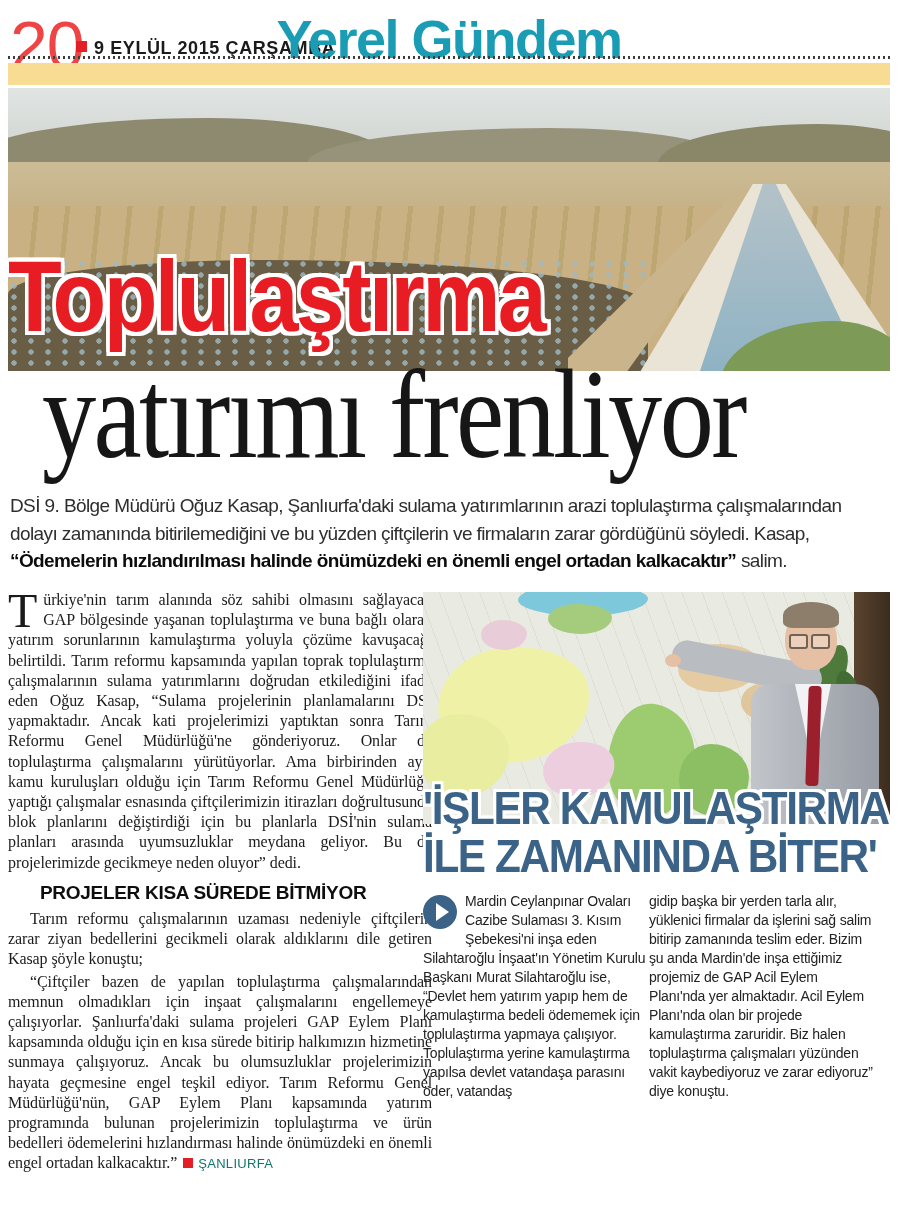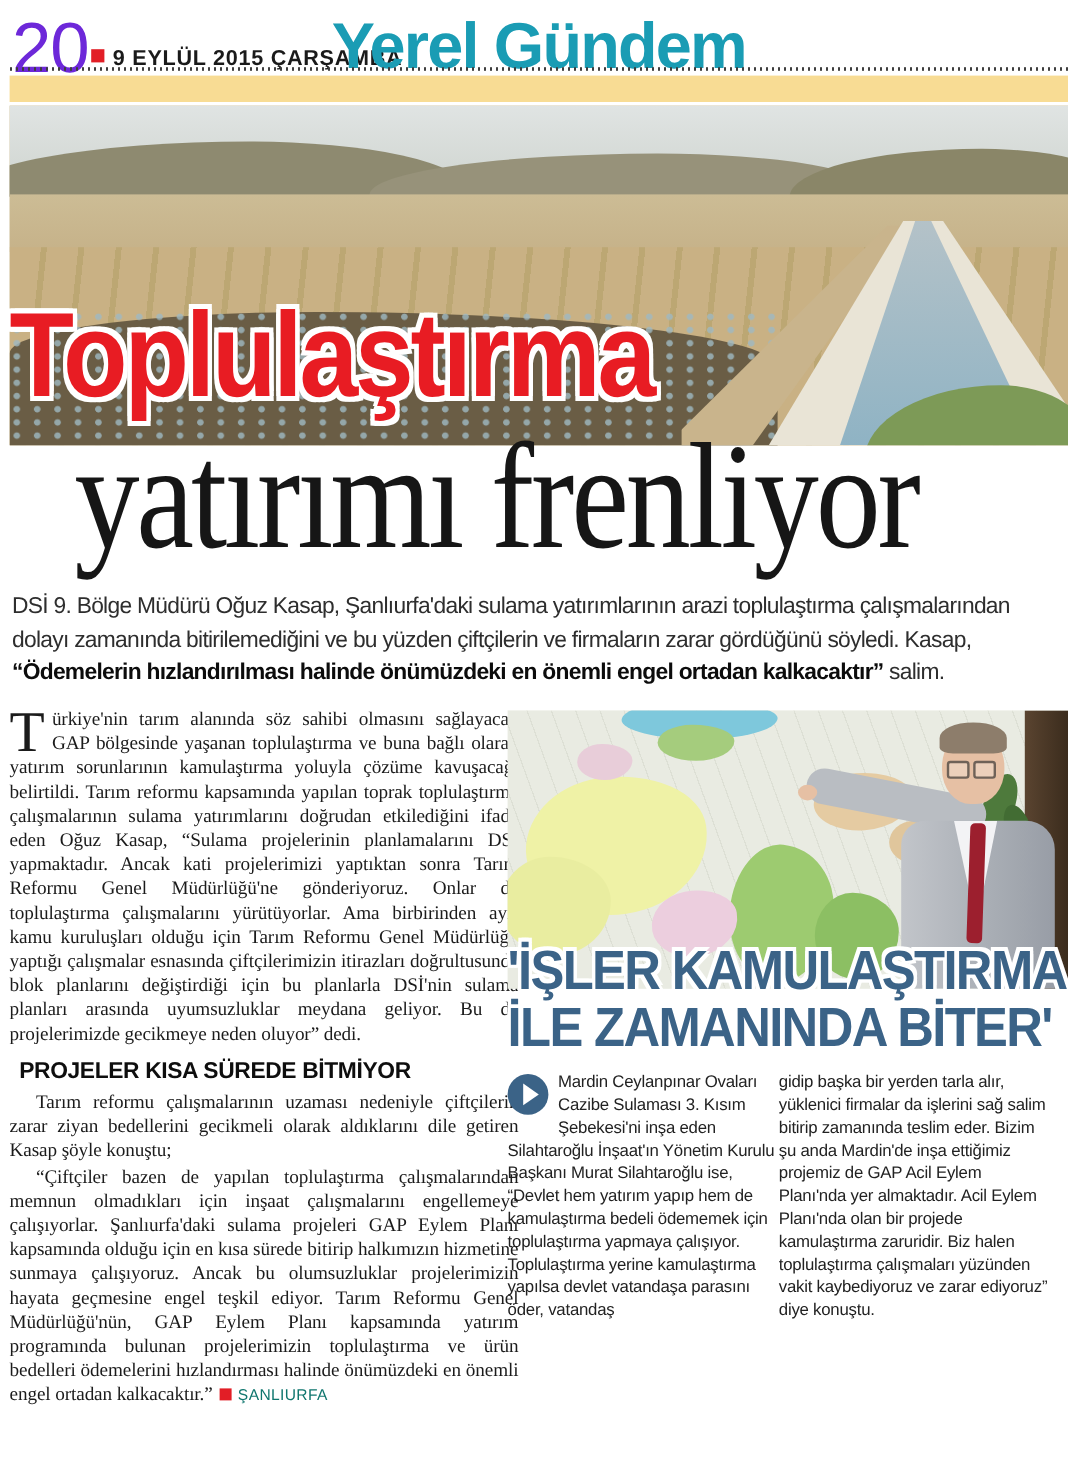--- a/index.html
+++ b/index.html
@@ -1,21 +1,21 @@
 <!DOCTYPE html>
 <html style="--brand-red: #e21e26; --section-teal: #1a9cb4; --highlight-yellow: #f8dc94; --quote-blue: #3b6387; --headline-red: #e81c23;"><head>
 <meta charset="utf-8">
 <style>
   html,body{margin:0;padding:0;background:#ffffff;}
   #page{position:relative;width:898px;height:1228px;background:#fff;overflow:hidden;
         font-family:"Liberation Sans",sans-serif;color:#1d1d1d;}
 
   
-  .page-number{position:absolute;left:10px;top:6px;font-size:59px;font-weight:300;
-        letter-spacing:-1px;color:#6d28d9;font-family:"Liberation Sans",sans-serif;}
+  .page-number{position:absolute;left:10px;top:6px;font-size:68px;font-weight:300;
+        letter-spacing:-1px;color:#ef4444;font-family:"Liberation Sans",sans-serif;}
   .date-square{position:absolute;left:76px;top:41px;width:11px;height:11px;background:var(--brand-red,#e21e26);}
   .page-date{position:absolute;left:94px;top:38px;font-size:18px;font-weight:bold;
         letter-spacing:.6px;color:#1a1a1a;}
   .section-title{position:absolute;left:50%;transform:translateX(-50%);top:8px;
         font-size:54px;font-weight:bold;letter-spacing:-1.5px;color:var(--section-teal,#1a9cb4);}
   .brand{position:absolute;right:10px;top:20px;font-size:30px;font-weight:bold;
         letter-spacing:-1px;color:var(--brand-red,#e21e26);}
   .dotted-rule{position:absolute;left:8px;right:8px;top:56px;height:3px;
         background-image:repeating-linear-gradient(90deg,#3d3d3d 0 2px,transparent 2px 5px);}
   .yellow-bar{position:absolute;left:8px;right:8px;top:63px;height:22px;background:var(--highlight-yellow,#f8dc94);}
@@ -45,36 +45,36 @@
   .p1-grass{position:absolute;right:-20px;bottom:-14px;width:190px;height:64px;background:#7d9a57;
         border-radius:60% 40% 0 0/100% 80% 0 0;}
 
   
   .headline-red{position:absolute;left:8px;top:246px;z-index:6;font-size:100px;line-height:1;
         font-weight:bold;letter-spacing:-3px;color:var(--headline-red,#e81c23);white-space:nowrap;}
   .headline-red span{display:inline-block;transform:scaleX(.88);transform-origin:left;
         text-shadow:-4px -4px 0 #fff,4px -4px 0 #fff,-4px 4px 0 #fff,4px 4px 0 #fff,
                     0 -4px 0 #fff,0 4px 0 #fff,-4px 0 0 #fff,4px 0 0 #fff;}
   .headline-black{position:absolute;left:42px;top:356px;font-family:"Liberation Serif",serif;
-        font-size:126px;line-height:118px;font-weight:normal;letter-spacing:-3px;color:#161616;white-space:nowrap;margin-left:20px;}
+        font-size:126px;line-height:118px;font-weight:normal;letter-spacing:-3px;color:#161616;white-space:nowrap;}
   .headline-black span{display:inline-block;transform:scaleX(.86);transform-origin:left;}
 
   
   .deck{position:absolute;left:10px;top:492px;width:880px;font-size:19px;line-height:27.5px;
         letter-spacing:-.6px;color:#2e2e2e;}
   .deck b{color:#0c0c0c;font-weight:bold;margin-top:16px;}
 
   
   .left-col{position:absolute;left:8px;top:590px;width:424px;font-family:"Liberation Serif",serif;
         font-size:16px;line-height:20.2px;letter-spacing:-.1px;text-align:justify;color:#1b1b1b;}
   .dropcap{float:left;font-size:48px;line-height:38px;padding:2px 6px 0 0;font-weight:normal;color:#1b1b1b;}
   .left-col p{margin:0 0 2px 0;}
   .left-col p.indent{text-indent:22px;}
   .crosshead{font-family:"Liberation Sans",sans-serif;font-size:19px;font-weight:bold;
-        letter-spacing:-.3px;color:#0e0e0e;margin:10px 0 6px 8px;text-align:left;}
+        letter-spacing:-.3px;color:#0e0e0e;margin:10px 0 6px 32px;text-align:left;}
   .dateline{font-family:"Liberation Sans",sans-serif;font-size:13px;font-weight:normal;
         letter-spacing:.3px;color:#0f766e;white-space:nowrap;}
   .dateline-square{display:inline-block;width:10px;height:10px;background:var(--brand-red,#e21e26);
         margin:0 5px 0 6px;}
 
   
   .photo2{position:absolute;left:423px;top:592px;width:467px;height:232px;overflow:hidden;background:#e9ebe2;}
   .blob{position:absolute;border-radius:45% 55% 50% 50%/50% 45% 55% 50%;}
   .m-contours{position:absolute;inset:0;opacity:.25;
         background:repeating-linear-gradient(70deg,transparent 0 18px,#b9bdae 18px 19px);}

